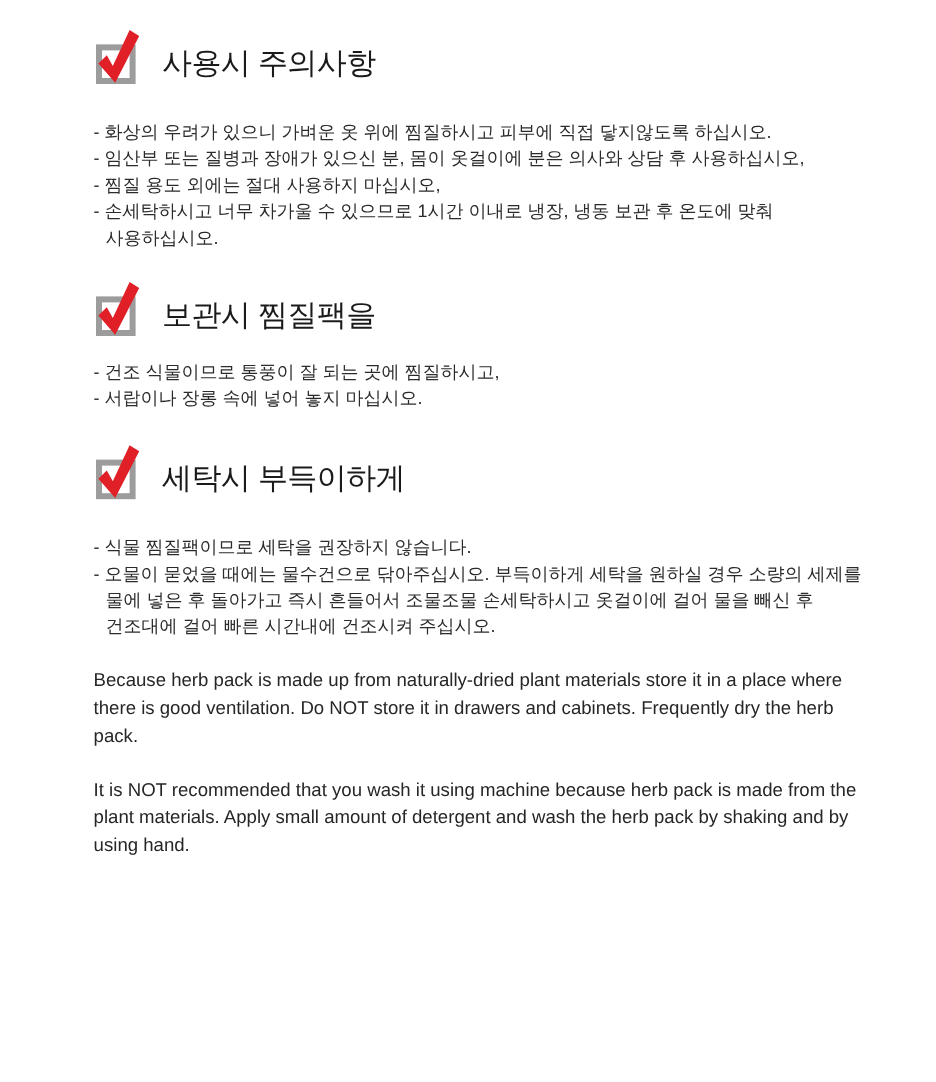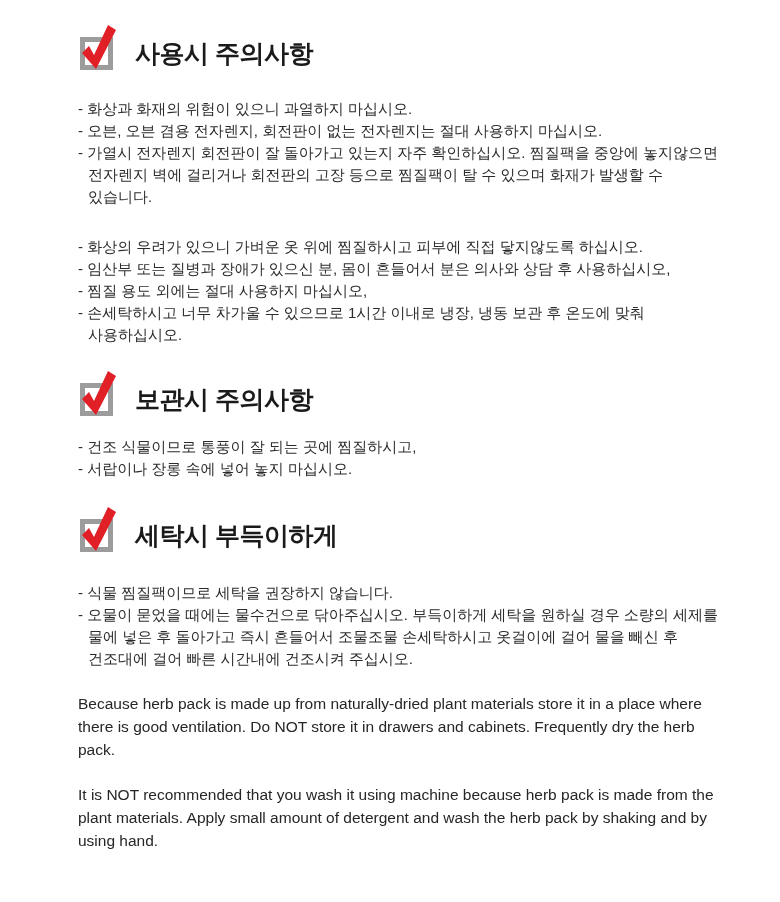--- a/index.html
+++ b/index.html
@@ -19,21 +19,21 @@
   }
   .section-header {
     display: flex;
     align-items: flex-end;
     gap: 15px;
     height: 48px;
   }
   .check-icon-svg { display: block; flex: 0 0 auto; }
   .section-title {
     font-size: 25px;
-    font-weight: 700;
+    font-weight: 400;
     color: #1a1a1a;
     letter-spacing: -0.5px;
     line-height: 1;
     padding-bottom: 6px;
     white-space: nowrap;
   }
   .k-list {
     width: 652px;
     font-size: 15px;
     line-height: 22px;
@@ -65,39 +65,34 @@
 <div class="page">
 
   <div class="section-header header-usage">
     <svg class="check-icon-svg" width="42" height="48" viewBox="0 0 42 48" aria-hidden="true">
       <rect x="4.5" y="15.5" width="28" height="28" fill="#ffffff" stroke="#9c9c9c" stroke-width="5"></rect>
       <path d="M4 29 L11 22 L16 31 L30 1 L38 6 L18 45 Z" fill="#e01f26"></path>
     </svg>
     <div class="section-title">사용시 주의사항</div>
   </div>
 
-  <div class="k-list group-1">
-    <p class="k-item">- 화상과 화재의 위험이 있으니 과열하지 마십시오.</p>
-    <p class="k-item">- 오븐, 오븐 겸용 전자렌지, 회전판이 없는 전자렌지는 절대 사용하지 마십시오.</p>
-    <p class="k-item">- 가열시 전자렌지 회전판이 잘 돌아가고 있는지 자주 확인하십시오. 찜질팩을 중앙에 놓지않으면 전자렌지 벽에 걸리거나 회전판의 고장 등으로 찜질팩이 탈 수 있으며 화재가 발생할 수 있습니다.</p>
-  </div>
 
   <div class="k-list group-2">
     <p class="k-item">- 화상의 우려가 있으니 가벼운 옷 위에 찜질하시고 피부에 직접 닿지않도록 하십시오.</p>
-    <p class="k-item">- 임산부 또는 질병과 장애가 있으신 분, 몸이 흔들어서 분은 의사와 상담 후 사용하십시오,</p>
+    <p class="k-item">- 임산부 또는 질병과 장애가 있으신 분, 몸이 옷걸이에 분은 의사와 상담 후 사용하십시오,</p>
     <p class="k-item">- 찜질 용도 외에는 절대 사용하지 마십시오,</p>
     <p class="k-item">- 손세탁하시고 너무 차가울 수 있으므로 1시간 이내로 냉장, 냉동 보관 후 온도에 맞춰 사용하십시오.</p>
   </div>
 
   <div class="section-header header-storage">
     <svg class="check-icon-svg" width="42" height="48" viewBox="0 0 42 48" aria-hidden="true">
       <rect x="4.5" y="15.5" width="28" height="28" fill="#ffffff" stroke="#9c9c9c" stroke-width="5"></rect>
       <path d="M4 29 L11 22 L16 31 L30 1 L38 6 L18 45 Z" fill="#e01f26"></path>
     </svg>
-    <div class="section-title">보관시 주의사항</div>
+    <div class="section-title">보관시 찜질팩을</div>
   </div>
 
   <div class="k-list storage-list">
     <p class="k-item">- 건조 식물이므로 통풍이 잘 되는 곳에 찜질하시고,</p>
     <p class="k-item">- 서랍이나 장롱 속에 넣어 놓지 마십시오.</p>
   </div>
 
   <div class="section-header header-washing">
     <svg class="check-icon-svg" width="42" height="48" viewBox="0 0 42 48" aria-hidden="true">
       <rect x="4.5" y="15.5" width="28" height="28" fill="#ffffff" stroke="#9c9c9c" stroke-width="5"></rect>

